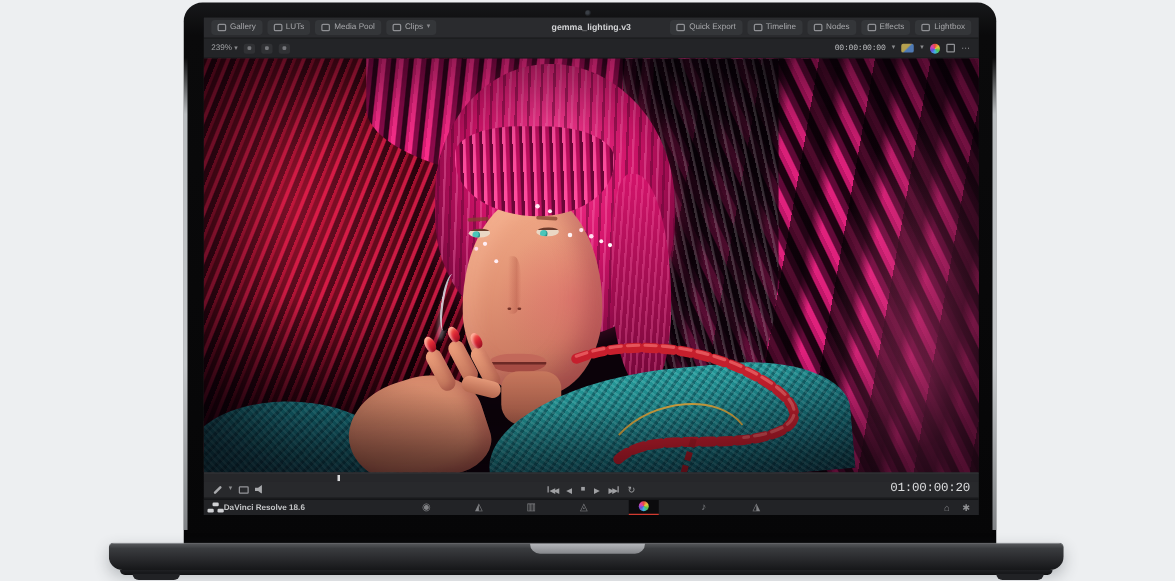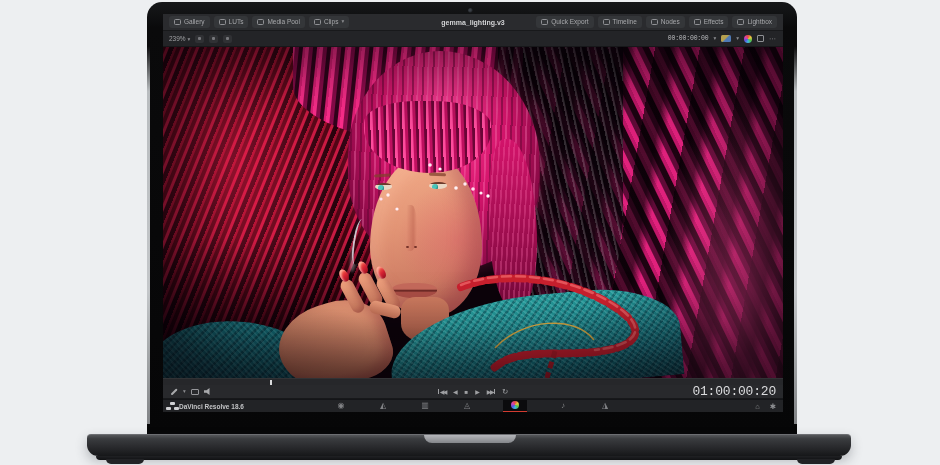--- a/index.html
+++ b/index.html
@@ -160,21 +160,21 @@
   .flagic { width:8px; height:6px; border:1px solid #95969a; border-radius:1px; }
   .speaker { width:8px; height:7px; background:#a8a9ac;
     clip-path:polygon(0 32%, 34% 32%, 72% 0, 72% 100%, 34% 68%, 0 68%); }
   .t-center { position:absolute; left:0; right:0; top:0; height:100%; display:flex; align-items:center;
               justify-content:center; gap:7px; font-size:6px; color:#9fa0a3; }
   .dbl { letter-spacing:-1.5px; }
   .tbar { width:1px; height:5px; background:#9fa0a3; }
   .tpair { display:flex; align-items:center; gap:1px; }
   .loopg { font-size:7.5px; }
   .t-right { position:absolute; right:7px; top:0; height:100%; display:flex; align-items:center; }
-  .rec-tc { font-family:"Liberation Mono", monospace; font-size:13px; color:#dadbdd; letter-spacing:-.2px; }
+  .rec-tc { font-family:"Liberation Mono", monospace; font-size:10px; color:#dadbdd; letter-spacing:-.2px; }
   .pages { position:absolute; left:0; top:385px; width:620px; height:13px; background:#222326;
            border-top:1px solid #141518; }
   .p-left { position:absolute; left:7px; top:0; height:100%; display:flex; align-items:center; gap:4px; }
   .logo { width:5px; height:3px; background:#d0d1d4; border-radius:1px;
     box-shadow:-4px 5px 0 #d0d1d4, 4px 5px 0 #d0d1d4; margin-bottom:5px; }
   .app-name { font-size:6.5px; font-weight:bold; color:#c3c4c6; }
   .p-center { position:absolute; left:0; right:0; top:0; height:100%; display:flex; align-items:center;
               justify-content:center; gap:30px; }
   .pg { font-size:8px; color:#818285; line-height:1; width:12px; text-align:center; }
   .pg-active { width:24px; height:13px; background:#0b0b0d; border-bottom:2px solid #d23b30;

